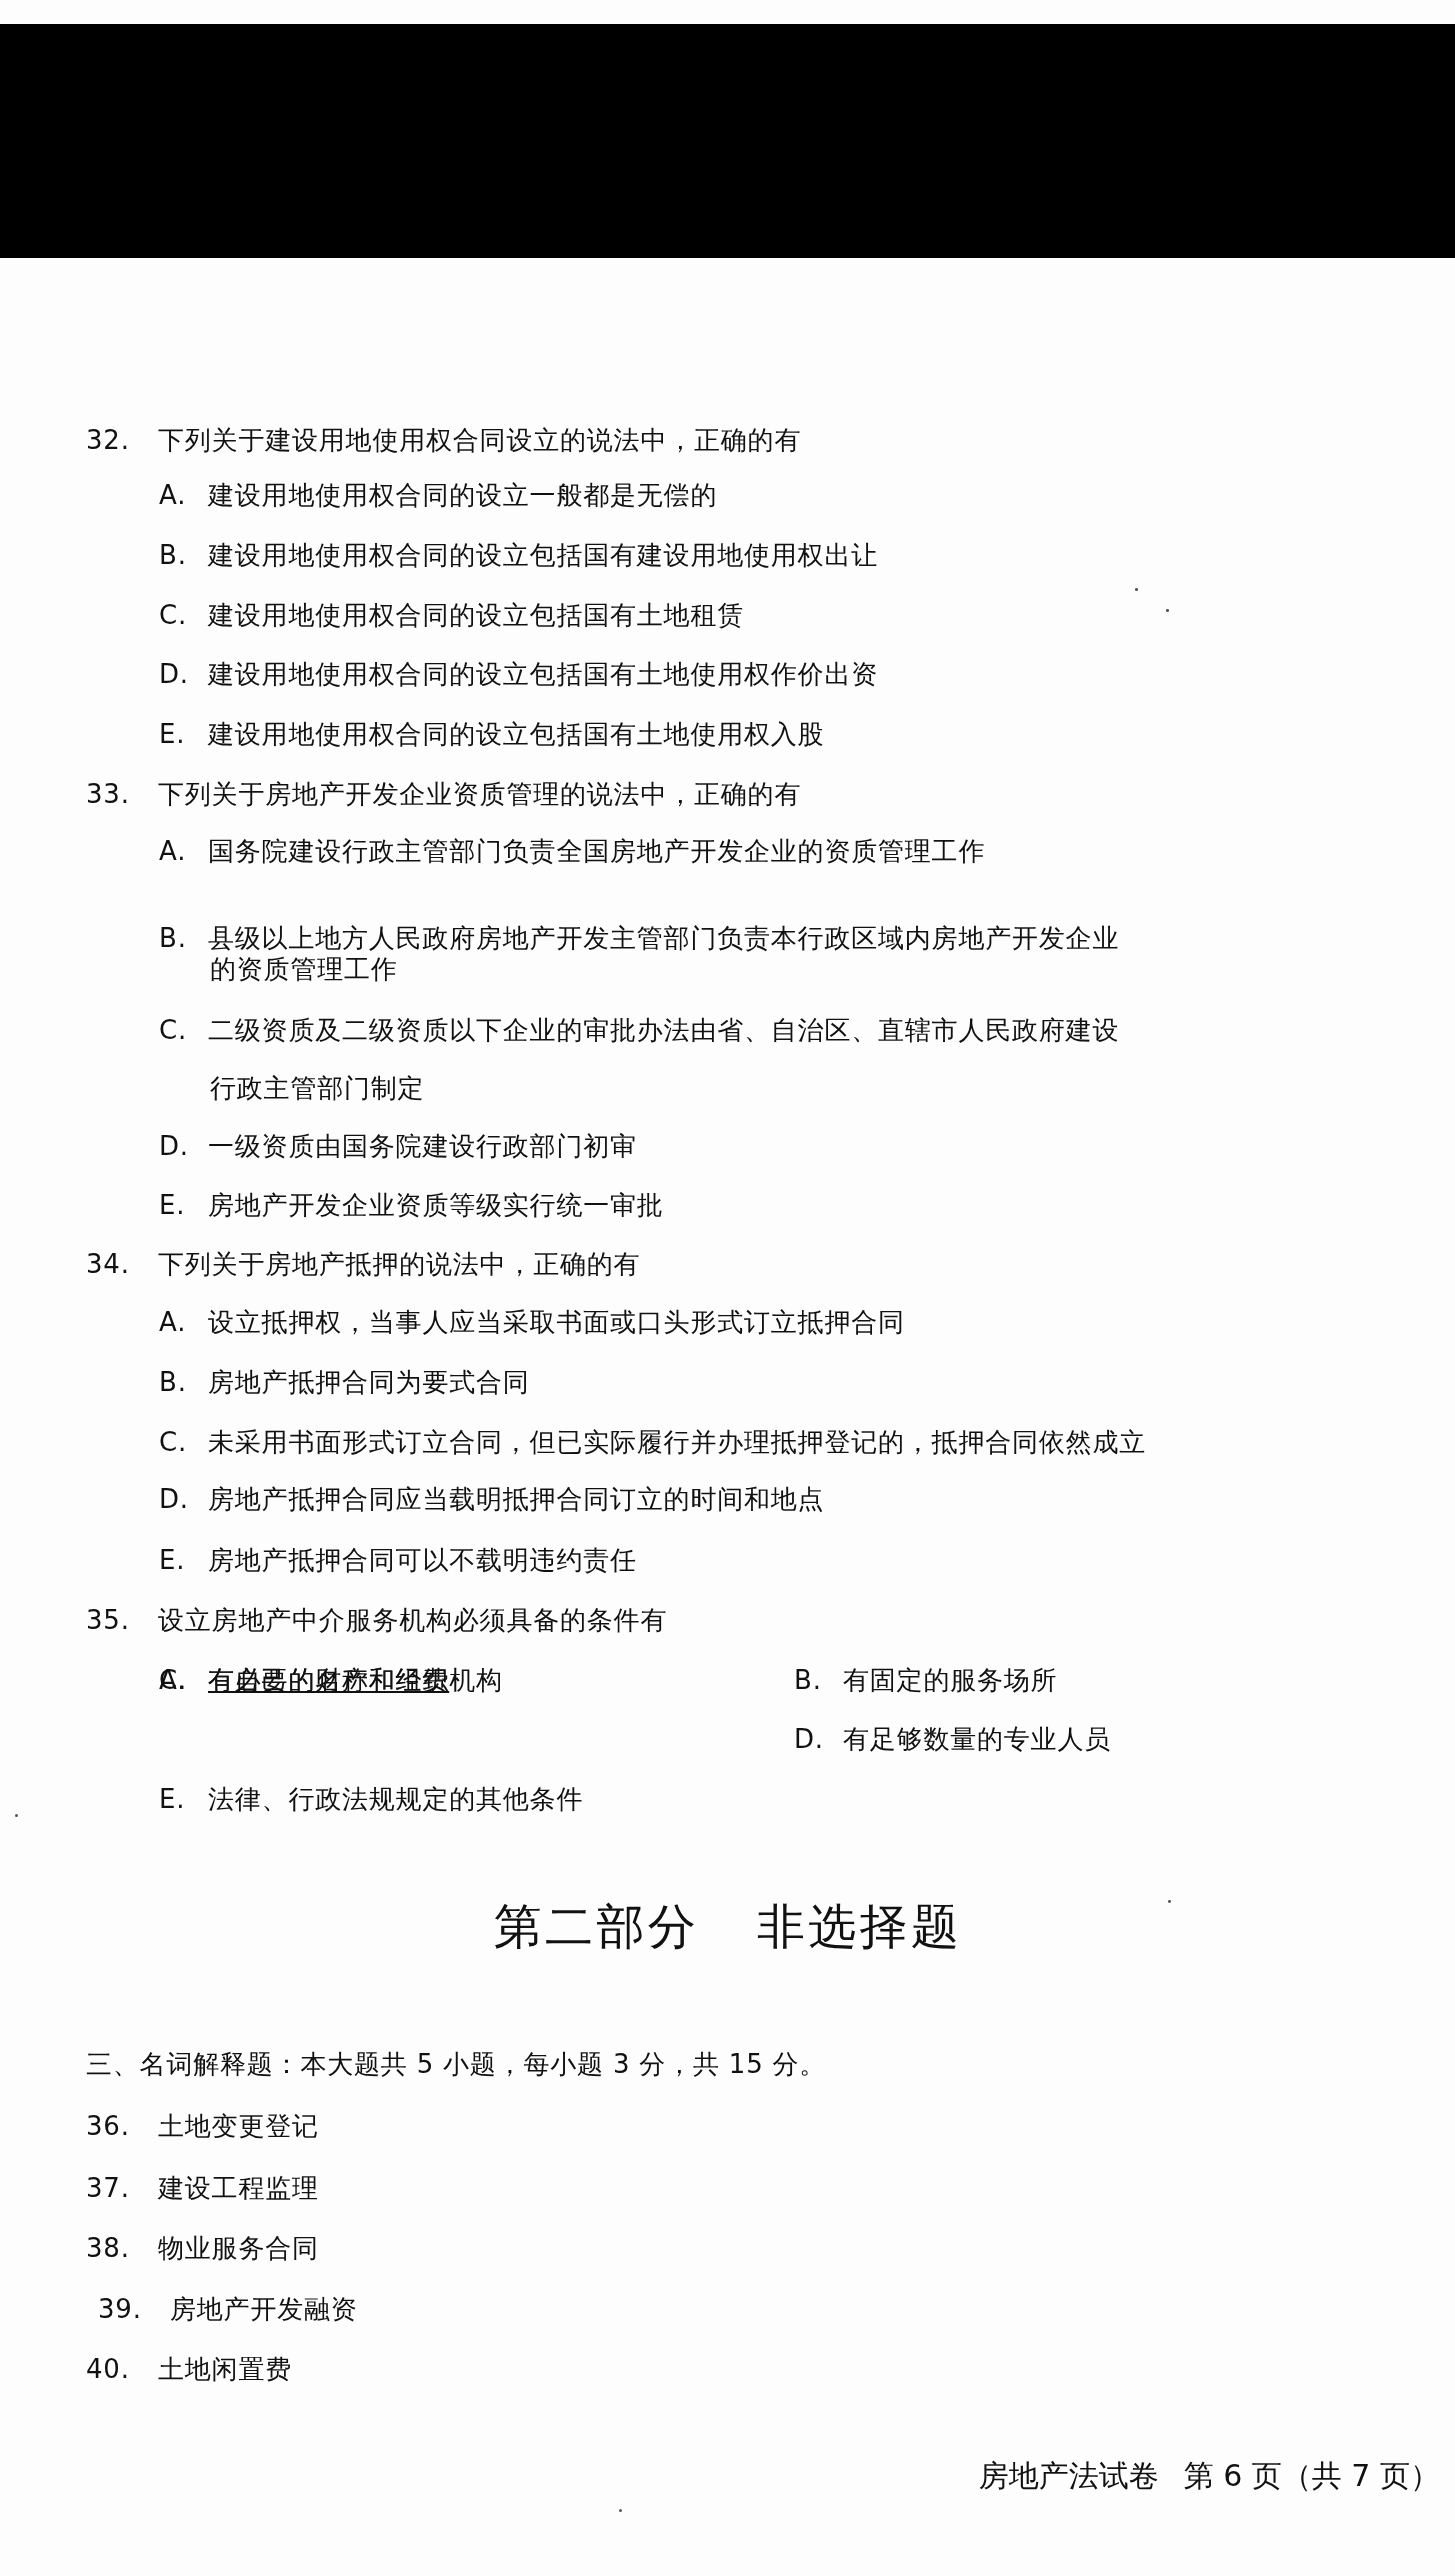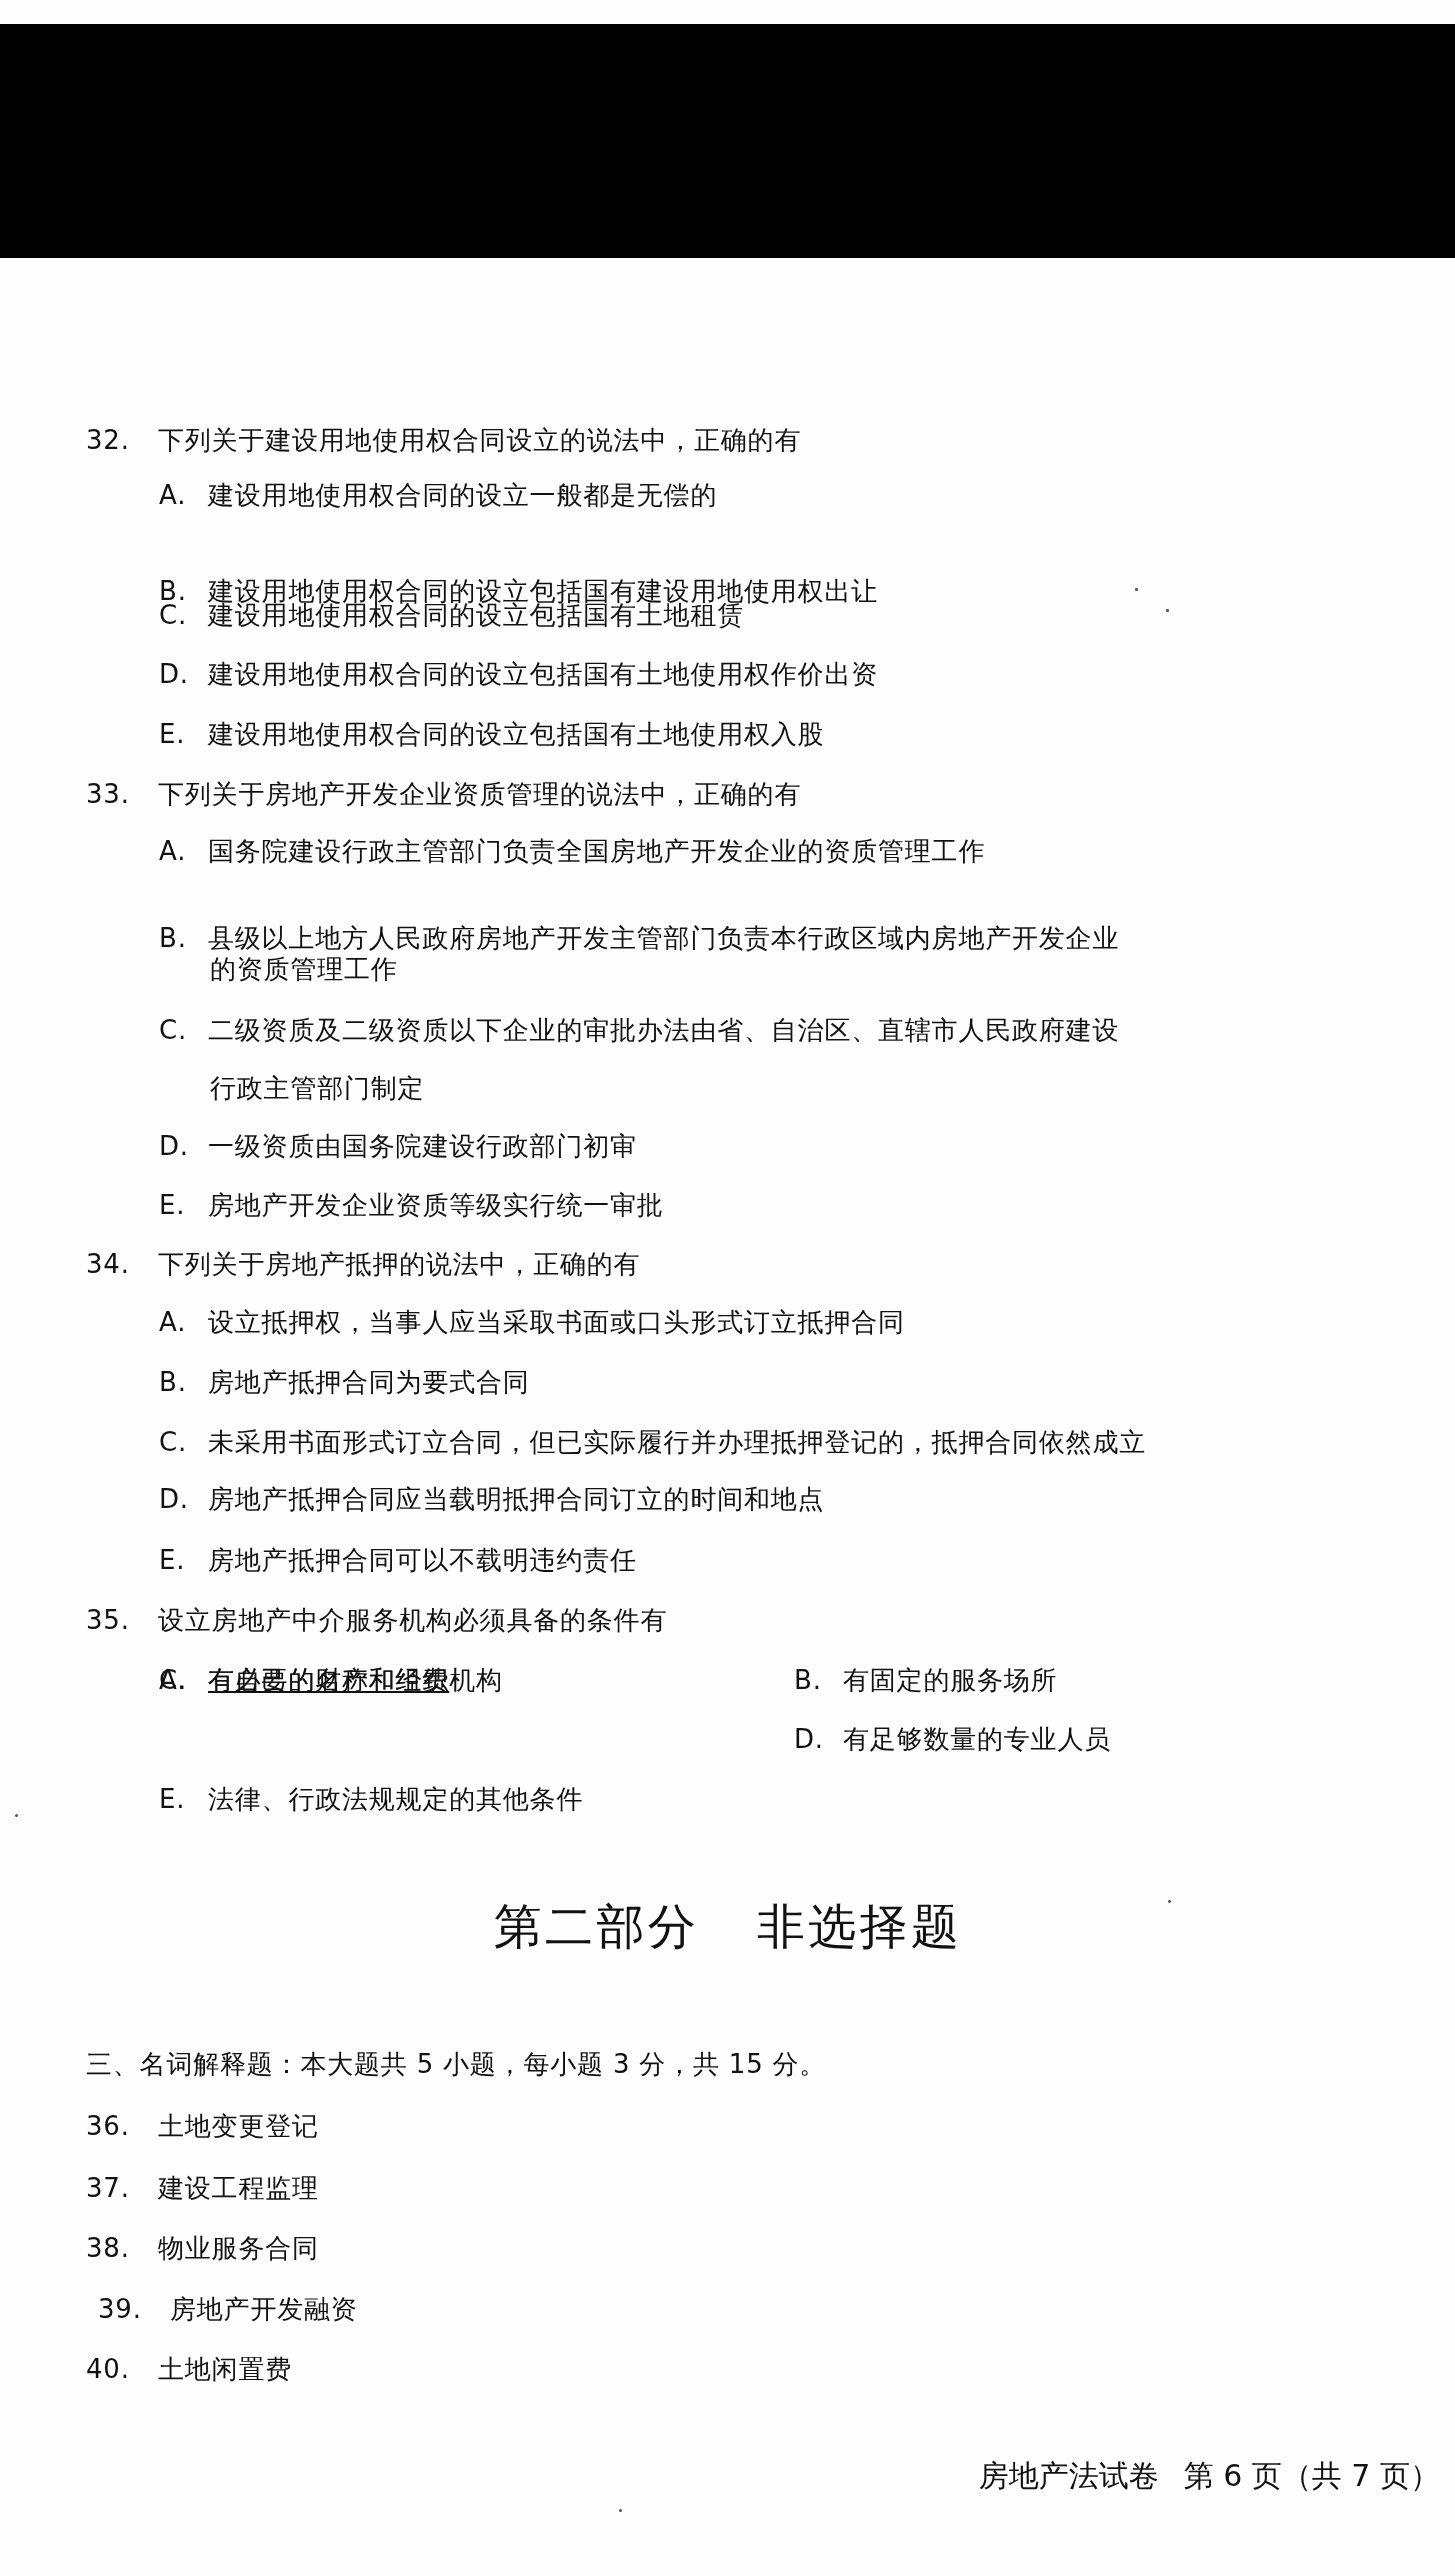--- a/index.html
+++ b/index.html
@@ -56,21 +56,21 @@
 <body>
 
 <div class="redaction"></div>
 
 <div class="line q-stem-line" style="top:422px;">
   <span class="qnum">32.</span><span class="stem">下列关于建设用地使用权合同设立的说法中，正确的有</span>
 </div>
 <div class="line opt-line" style="top:477px;">
   <span class="opt-letter">A.</span><span class="opt-text">建设用地使用权合同的设立一般都是无偿的</span>
 </div>
-<div class="line opt-line" style="top:537px;margin-top:36px;">
+<div class="line opt-line" style="top:537px;">
   <span class="opt-letter">B.</span><span class="opt-text">建设用地使用权合同的设立包括国有建设用地使用权出让</span>
 </div>
 <div class="line opt-line" style="top:597px;">
   <span class="opt-letter">C.</span><span class="opt-text">建设用地使用权合同的设立包括国有土地租赁</span>
 </div>
 <div class="line opt-line" style="top:656px;">
   <span class="opt-letter">D.</span><span class="opt-text">建设用地使用权合同的设立包括国有土地使用权作价出资</span>
 </div>
 <div class="line opt-line" style="top:716px;">
   <span class="opt-letter">E.</span><span class="opt-text">建设用地使用权合同的设立包括国有土地使用权入股</span>

